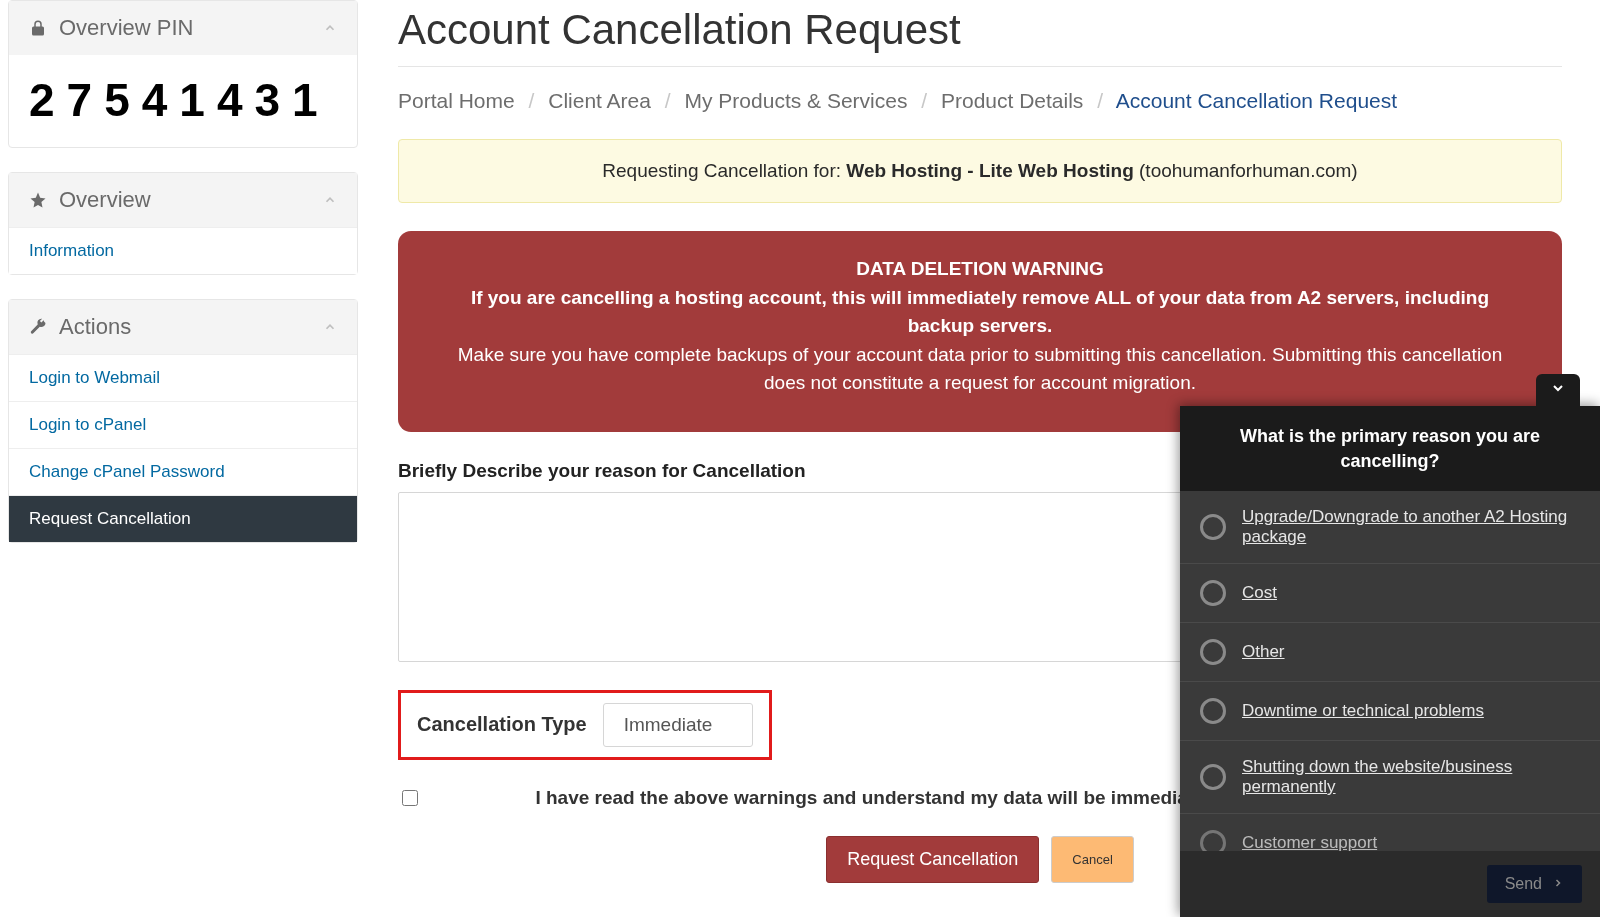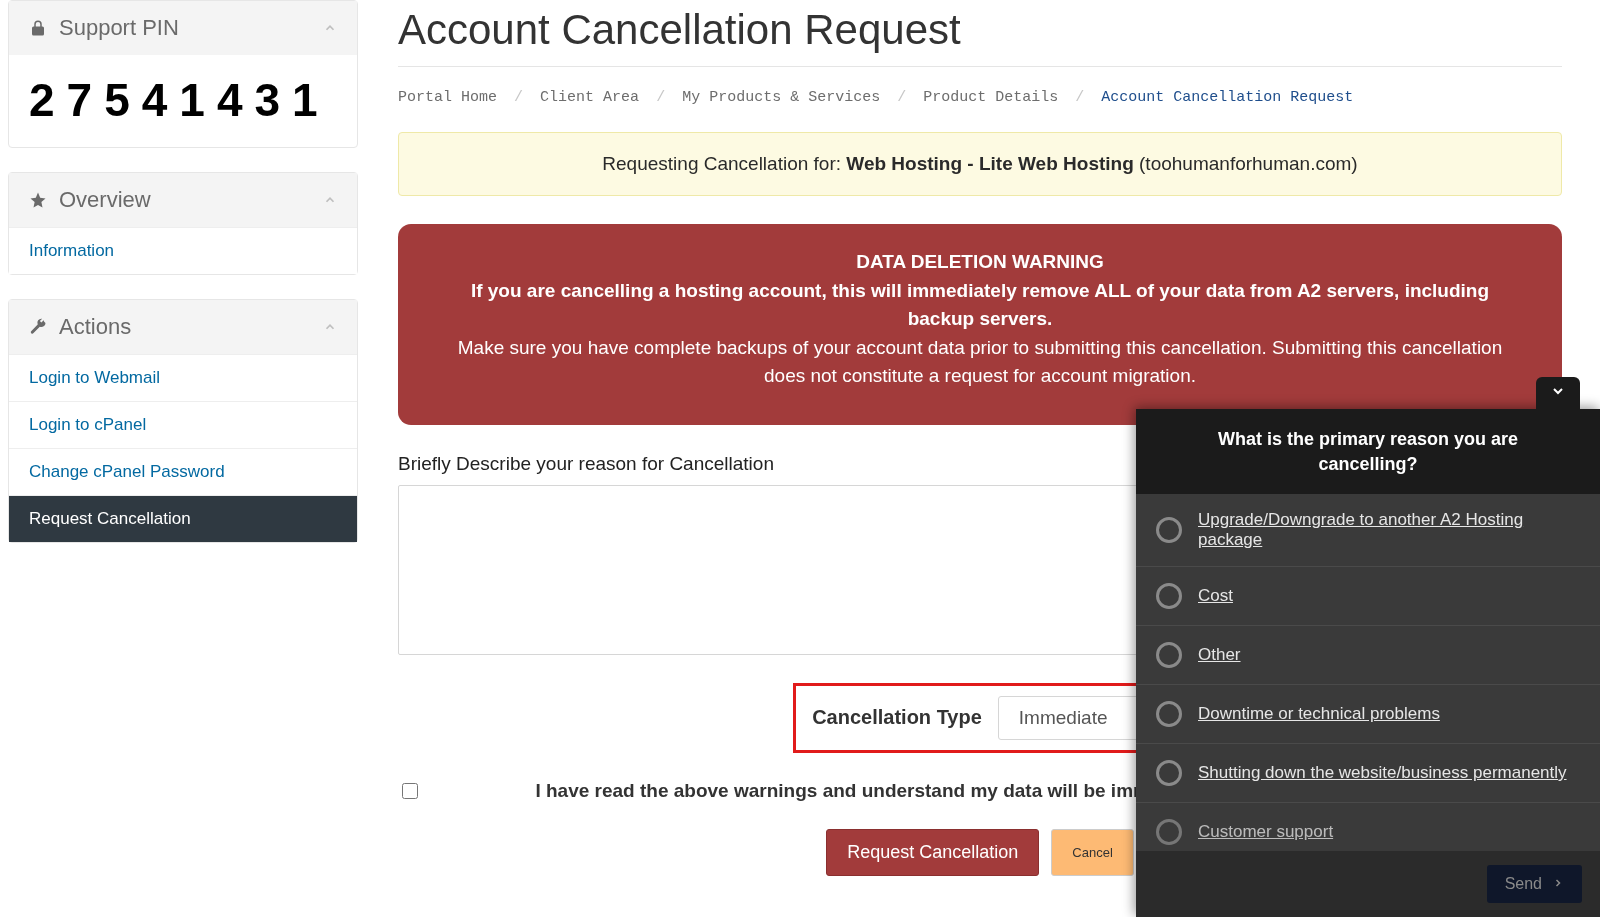--- a/index.html
+++ b/index.html
@@ -71,22 +71,21 @@
   .page-title {
     font-size: 42px;
     font-weight: 400;
     color: #333;
     padding: 6px 0 12px 0;
     border-bottom: 1px solid #e5e5e5;
   }
   .breadcrumb {
     padding: 22px 0 26px 0;
     color: #9aa0a6;
-    font-size: 15px;
-    font-family: Liberation Mono, monospace;
+    font-size: 21px;
   }
   .breadcrumb .sep { color: #c7c7c7; padding: 0 8px; }
   .breadcrumb .crumb { color: #6d6d6d; }
   .breadcrumb .current { color: #1f4e8c; }
   .alert-yellow {
     background: #fdfae2;
     border: 1px solid #efe9a8;
     border-radius: 4px;
     padding: 20px 24px;
     text-align: center;
@@ -99,37 +98,37 @@
     color: #fff;
     border-radius: 13px;
     padding: 24px 40px 34px 40px;
     text-align: center;
     font-size: 19px;
     margin-bottom: 28px;
     line-height: 1.5;
   }
   .alert-red .warn-title { font-weight: 700; display:block; }
   .form-label {
-    font-weight: 400;
+    font-weight: 700;
     font-size: 19px;
     margin-bottom: 10px;
     color:#222;
   }
   textarea.reason {
     width: 100%;
     height: 170px;
     border: 1px solid #d6d6d6;
     border-radius: 2px;
     resize: none;
     font-size: 16px;
     padding: 10px;
   }
   .ctype-row {
     display: flex;
-    justify-content: center;
+    justify-content: flex-start;
     align-items: center;
     gap: 16px;
     margin-top: 24px;
   }
   .ctype-box {
     display: flex;
     align-items: center;
     gap: 16px;
     border: 3px solid #e11b1b;
     padding: 10px 16px;
@@ -183,21 +182,21 @@
     padding: 12px 20px;
     font-size: 13px;
     border-radius: 3px;
     cursor:pointer;
   }
   
   .survey {
     position: fixed;
     right: 0;
     bottom: 0;
-    width: 464px;
+    width: 420px;
     background: #2b2b2b;
     color: #ddd;
     box-shadow: -2px -2px 12px rgba(0,0,0,.4);
     border-top-left-radius: 4px;
     font-size: 17px;
   }
   .survey-tab {
     position: absolute;
     top: -32px;
     right: 20px;
@@ -268,21 +267,21 @@
 
   <aside class="sidebar">
 
     <div class="panel">
       <div class="panel-header">
         <span class="icon">
           <svg width="18" height="18" viewBox="0 0 24 24" fill="#6a6a6a">
               <path d="M12 2a5 5 0 0 0-5 5v3H6a2 2 0 0 0-2 2v8a2 2 0 0 0 2 2h12a2 2 0 0 0 2-2v-8a2 2 0 0 0-2-2h-1V7a5 5 0 0 0-5-5zm-3 5a3 3 0 1 1 6 0v3H9V7z"></path>
             </svg>
         </span>
-        <span>Support PIN</span>
+        <span>Overview PIN</span>
         <span class="chev">
           <svg width="14" height="14" viewBox="0 0 24 24" fill="none" stroke="#bfbfbf" stroke-width="3">
               <path d="M6 15l6-6 6 6"></path>
             </svg>
         </span>
       </div>
       <div class="pin-body">27541431</div>
     </div>
 
     <div class="panel">

